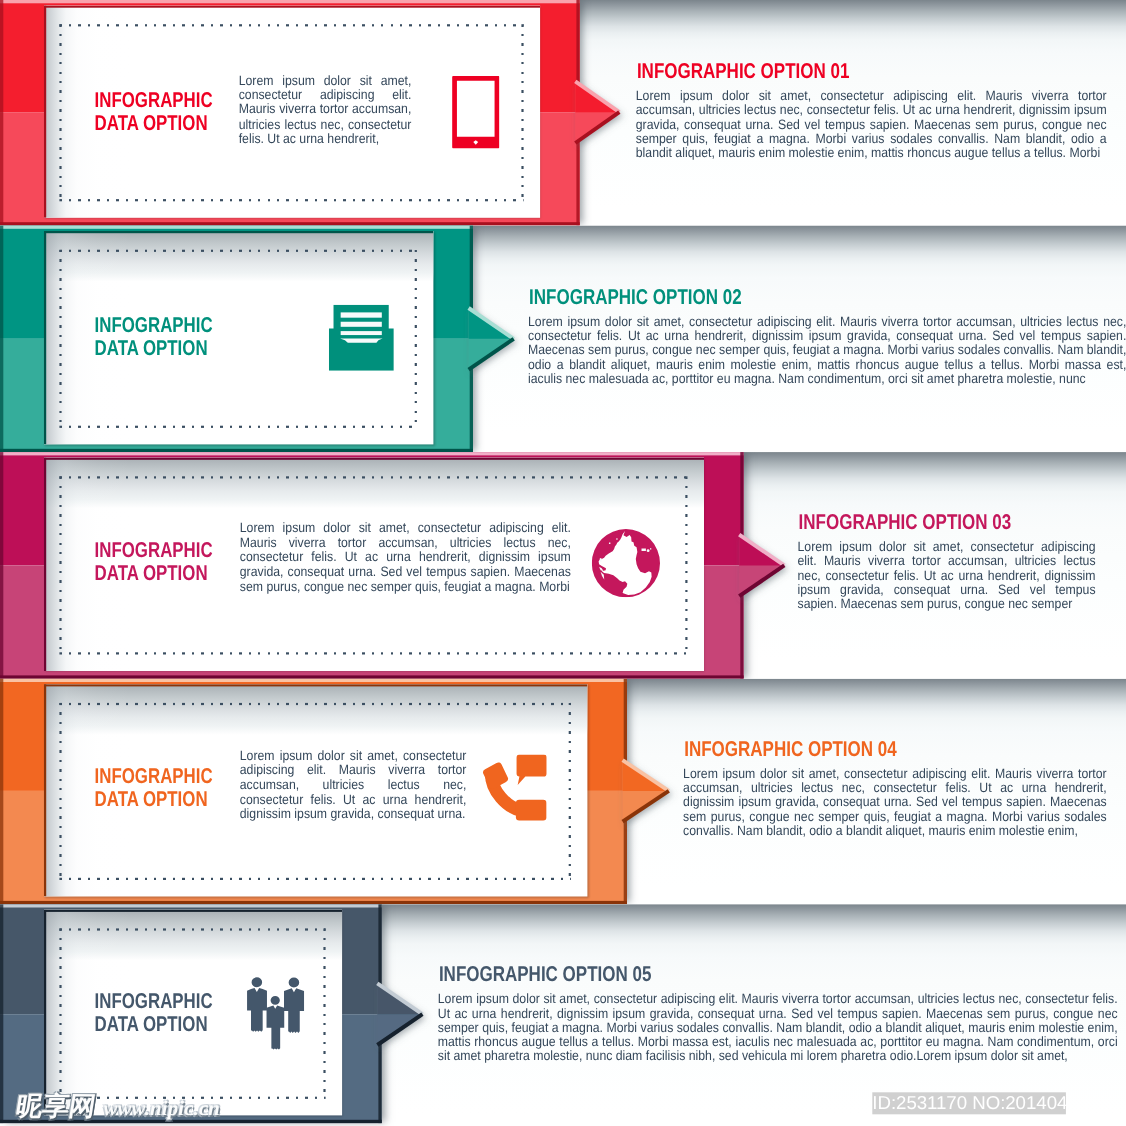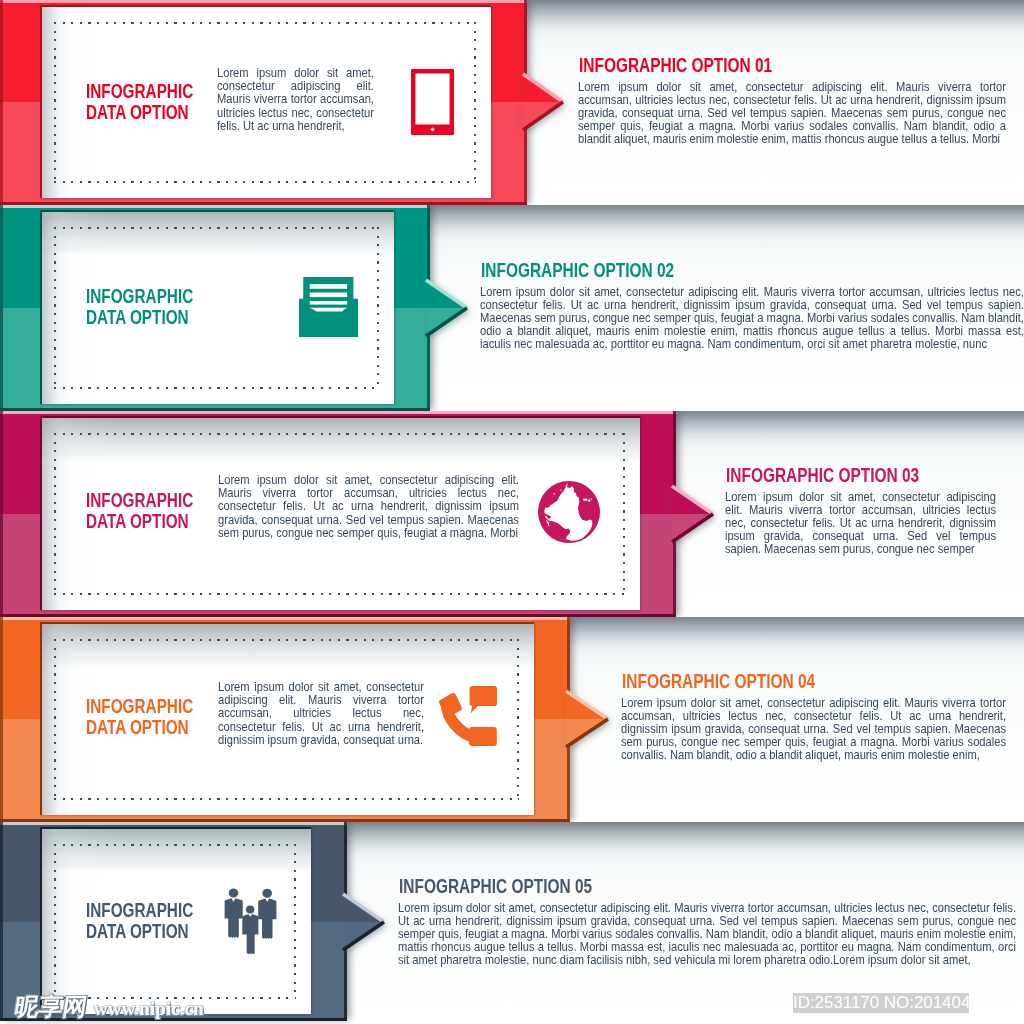--- a/index.html
+++ b/index.html
@@ -41,21 +41,21 @@
   .lbl{position:absolute;font-weight:bold;white-space:pre-line;transform:scaleX(.790);transform-origin:0 0;}
   .ibody{position:absolute;color:#34475a;text-align:justify;transform:scaleX(.90);transform-origin:0 0;}
   .ttl{position:absolute;font-weight:bold;white-space:nowrap;transform:scaleX(.797);transform-origin:0 0;}
   .body{position:absolute;color:#34475a;text-align:justify;transform:scaleX(.90);transform-origin:0 0;}
   .icon{position:absolute;}
 
   #wm{position:absolute;left:13px;bottom:5px;display:flex;align-items:baseline;}
   #wmlogo{font-family:"DejaVu Sans",sans-serif;font-weight:bold;font-size:24px;color:#fdfdfd;
           letter-spacing:0px;line-height:24px;transform:skewX(-9deg);transform-origin:0 100%;
           text-shadow:1.3px 1.3px 0 #4f5e6b,-1.1px -1.1px 0 #9aa6b0,1.3px -1.1px 0 #77848f,-1.1px 1.3px 0 #77848f;}
-  #wmsite{font-family:"Liberation Serif",serif;font-weight:bold;font-size:19px;
+  #wmsite{font-family:"Liberation Serif",serif;font-style:italic;font-weight:bold;font-size:19px;
           color:#fbfcfc;letter-spacing:.1px;line-height:20px;margin-left:9px;
           text-shadow:1.2px 1.2px 0 rgba(112,126,138,.92),-1.1px -1.1px 0 rgba(206,214,221,.92),1.2px -1.1px 0 rgba(170,180,190,.8),-1.1px 1.2px 0 rgba(170,180,190,.8);}
   #idtag{position:absolute;left:793px;top:993px;width:176px;height:20px;background:rgba(190,190,190,.72);color:#fff;
          font-size:17px;letter-spacing:-.05px;line-height:20px;text-align:center;box-sizing:border-box;white-space:nowrap;overflow:hidden;}
 </style>
 </head>
 <body>
 
 <div id="stage">
 <div class="row" style="top:0px;height:205px;">

